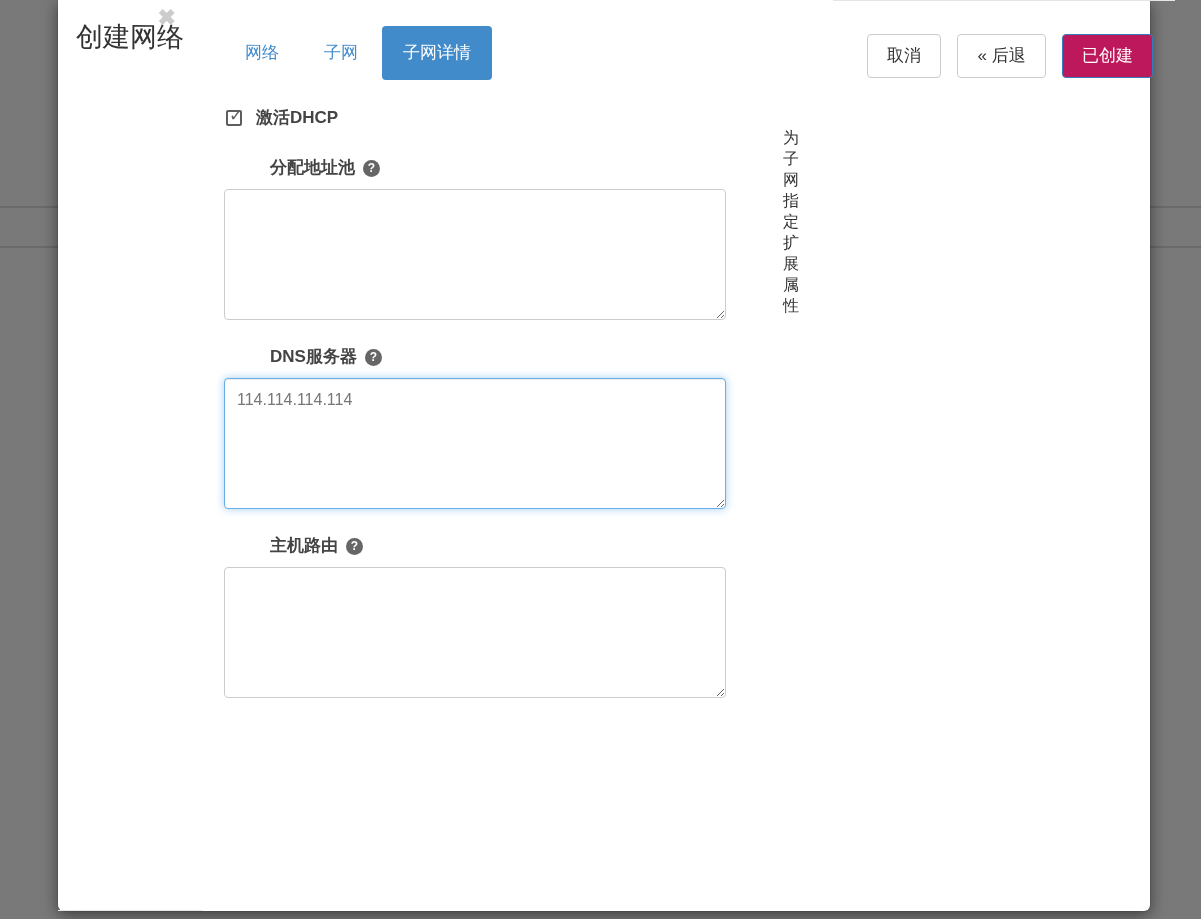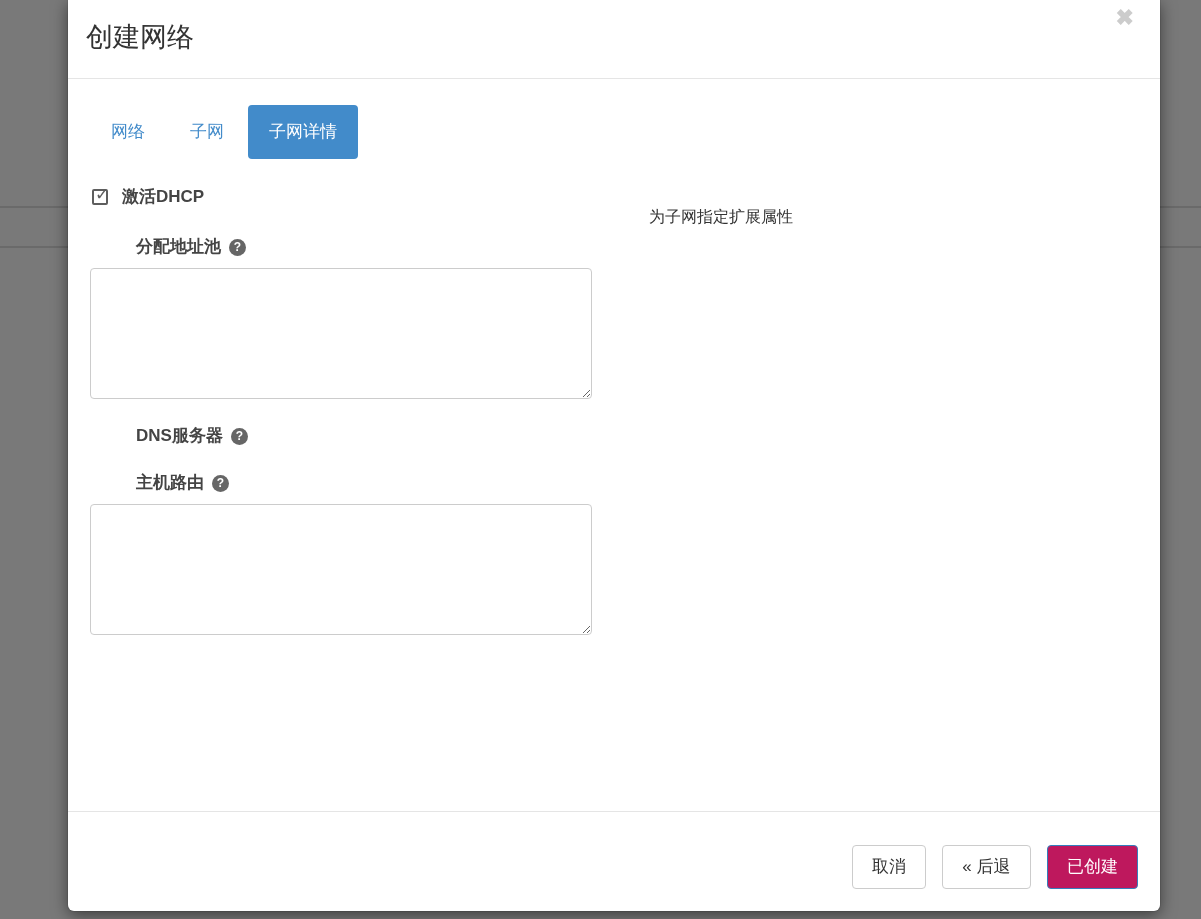--- a/index.html
+++ b/index.html
@@ -15,26 +15,26 @@
     background: #797979;
   }
   .bg-line {
     position: absolute; left: 0; width: 100%; height: 2px;
     background: #6a6a6a;
   }
   .bg-line.line1 { top: 206px; }
   .bg-line.line2 { top: 246px; }
 
   .modal {
-    position: absolute; left: 68px; top: 0;
+    position: absolute; left: 58px; top: 0;
     width: 1092px; height: 911px;
     background: #ffffff;
     border-radius: 0 0 6px 6px;
     box-shadow: 0 4px 16px rgba(0,0,0,.5), 0 0 0 1px rgba(0,0,0,.08);
-    display: flex; flex-direction: column;
+    display: flex; flex-direction: row;
   }
   .modal-header {
     position: relative;
     padding: 18px 18px 22px;
     border-bottom: 1px solid #e5e5e5;
     flex: 0 0 auto;
   }
   .modal-title {
     margin: 0;
     font-size: 27px; line-height: 38px;
@@ -167,20 +167,21 @@
             <span class="help">?</span>
           </div>
           <textarea class="form-textarea" style=""></textarea>
         </div>
 
         <div class="field">
           <div class="field-label">
             <span>DNS服务器</span>
             <span class="help">?</span>
           </div>
+          <textarea class="form-textarea focused" style="">114.114.114.114</textarea>
         </div>
 
         <div class="field">
           <div class="field-label">
             <span>主机路由</span>
             <span class="help">?</span>
           </div>
           <textarea class="form-textarea" style=""></textarea>
         </div>
 

